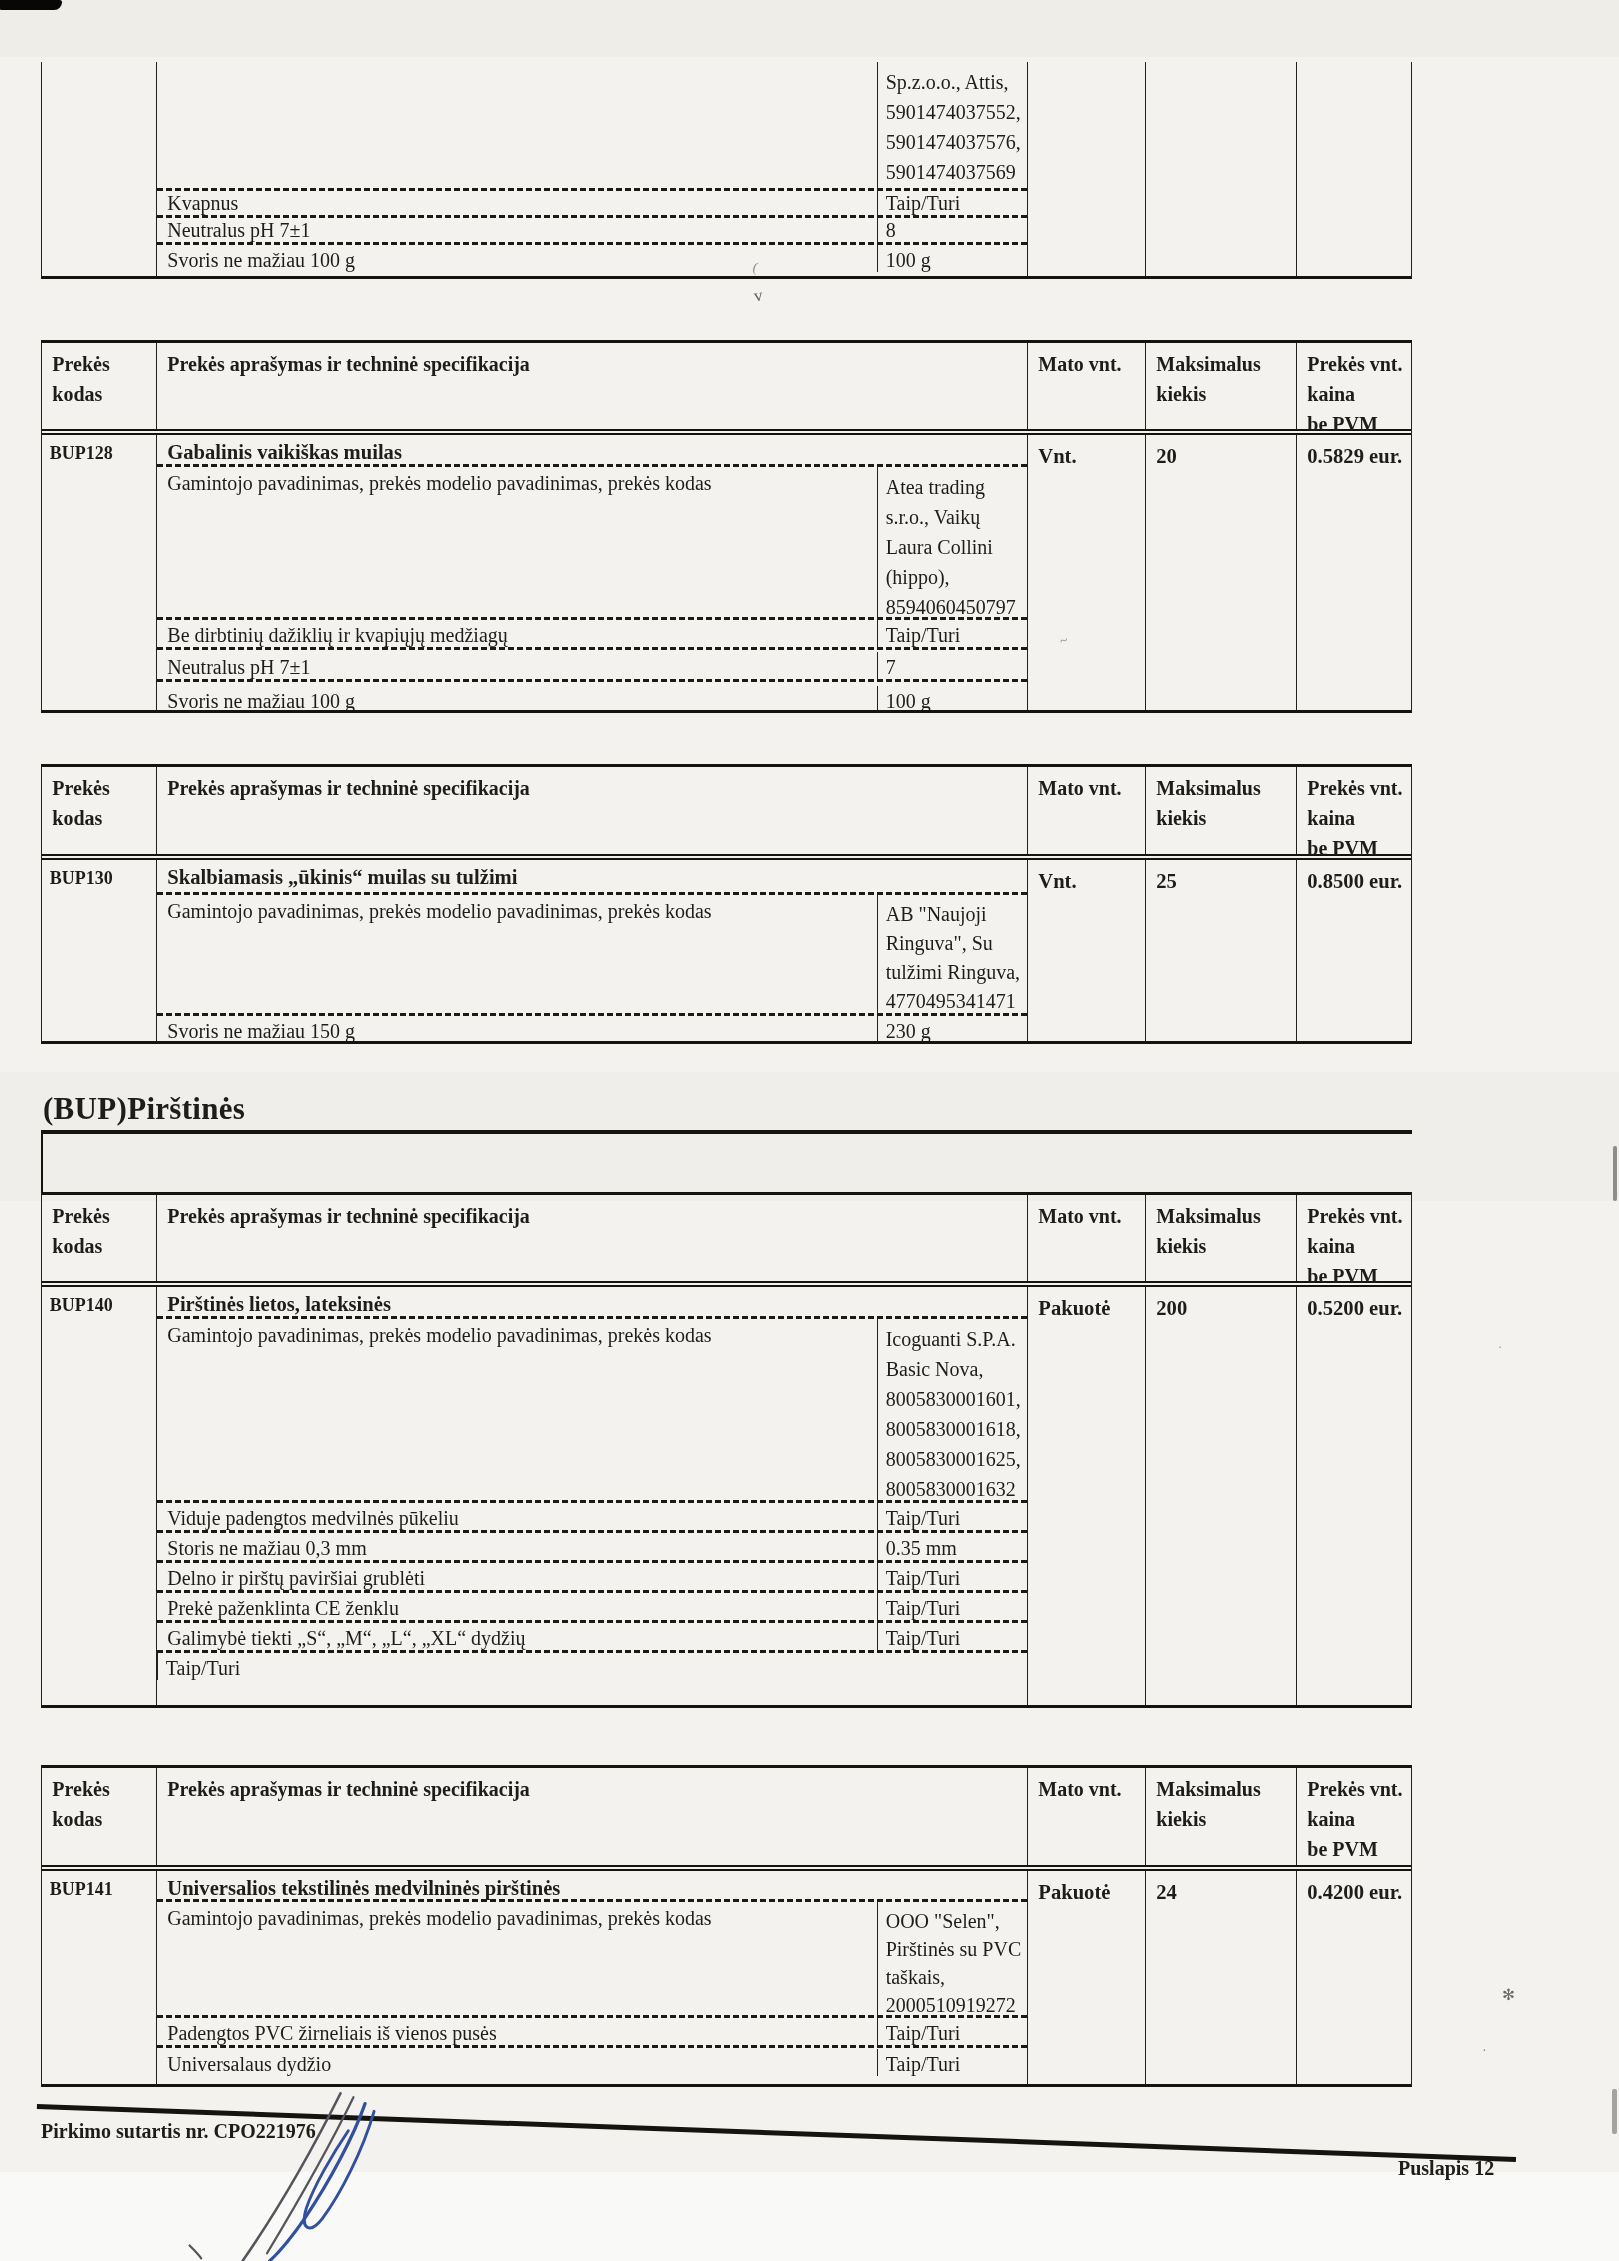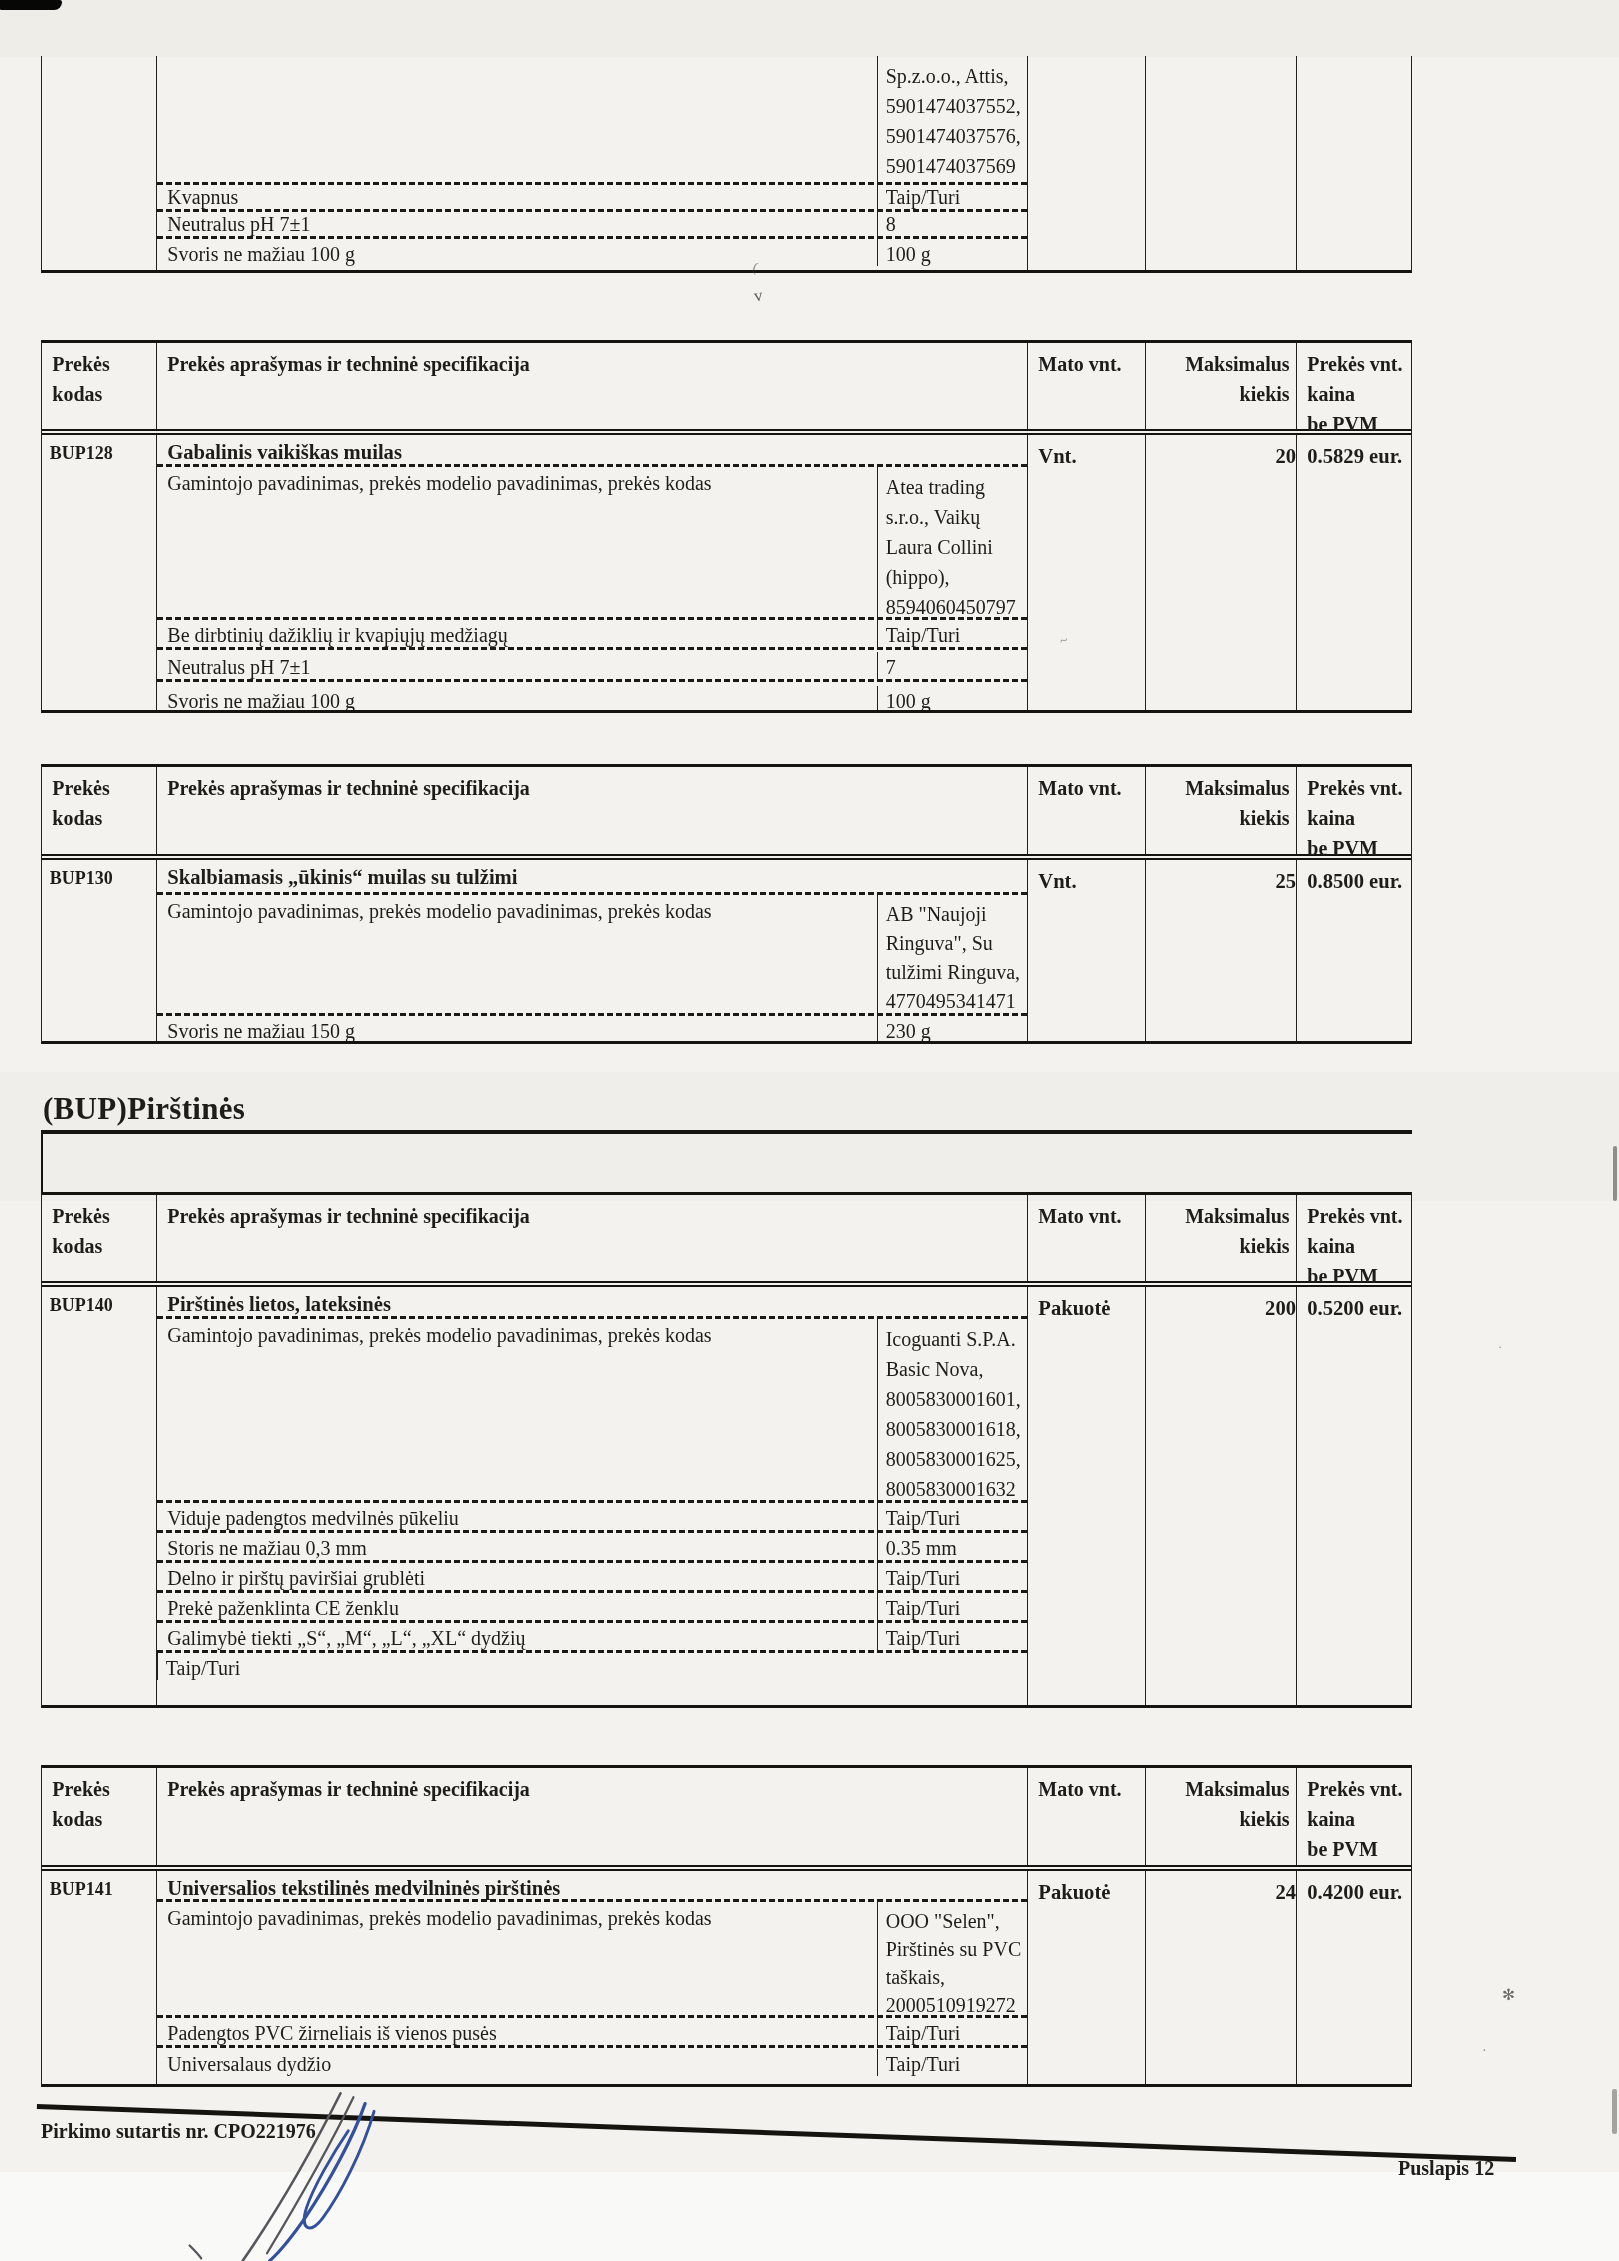--- a/index.html
+++ b/index.html
@@ -12,21 +12,21 @@
        border-left:1.9px solid #22211d;border-right:1.9px solid #22211d;border-bottom:3.9px solid #15140f;overflow:hidden;}
   .tbl.topped{border-top:3.9px solid #15140f;}
   .hdr{display:flex;box-sizing:border-box;border-bottom:6.4px double #15140f;flex:0 0 auto;}
   .h{box-sizing:border-box;padding:6.4px 6.4px 0 10.3px;font-weight:bold;font-size:20px;line-height:30px;}
   .body{display:flex;flex:1;min-height:0;}
   .col{box-sizing:border-box;}
   .code-col{width:114px;}
   .desc-col{width:871px;border-left:1.9px solid #22211d;}
   .body .desc-col{display:flex;flex-direction:column;}
   .unit-col{width:118px;border-left:1.9px solid #22211d;}
-  .qty-col{width:151px;border-left:1.9px solid #22211d;text-align:right;}
+  .qty-col{width:151px;border-left:1.9px solid #22211d;}
   .price-col{width:113px;border-left:1.9px solid #22211d;flex:1;}
   .name-row{box-sizing:border-box;border-bottom:3.2px dashed #1b1a14;font-weight:bold;font-size:20.6px;
             padding:5.8px 10.3px 0 10.3px;flex:0 0 auto;}
   .detail-row{display:flex;box-sizing:border-box;flex:0 0 auto;}
   .detail-row + .detail-row{border-top:3.2px dashed #1b1a14;align-items:flex-end;}
   .d-label{width:720px;box-sizing:border-box;padding:4.5px 9px 0 10.3px;font-size:20px;}
   .d-value{flex:1;box-sizing:border-box;border-left:1.9px solid #22211d;padding:3.9px 2.6px 0 7.7px;font-size:20px;}
   .ml{white-space:pre-line;}
   .sup{padding-top:5.2px;}
   .lh47{line-height:30px;} .lh45{line-height:29px;} .lh43{line-height:28px;}
@@ -48,21 +48,21 @@
 <body>
 
 <div id="page">
 
   <div class="band" style="top:0;height:57px;background:rgba(90,85,75,0.03);"></div>
   <div class="band" style="top:1072px;height:129px;background:rgba(90,85,75,0.025);"></div>
   <div class="band" style="top:2172px;height:90px;background:rgba(255,255,255,0.5);"></div>
 
   <div class="corner-artifact"></div>
 
-  <div class="tbl" style="top:56px;height:217px;">
+  <div class="tbl" style="top:62px;height:217px;">
     <div class="body">
       <div class="col code-col"></div>
       <div class="col desc-col">
         <div class="detail-row" style="height:126px">
           <div class="d-label"></div>
           <div class="d-value ml sup lh47">Sp.z.o.o., Attis,
 5901474037552,
 5901474037576,
 5901474037569</div>
         </div>

